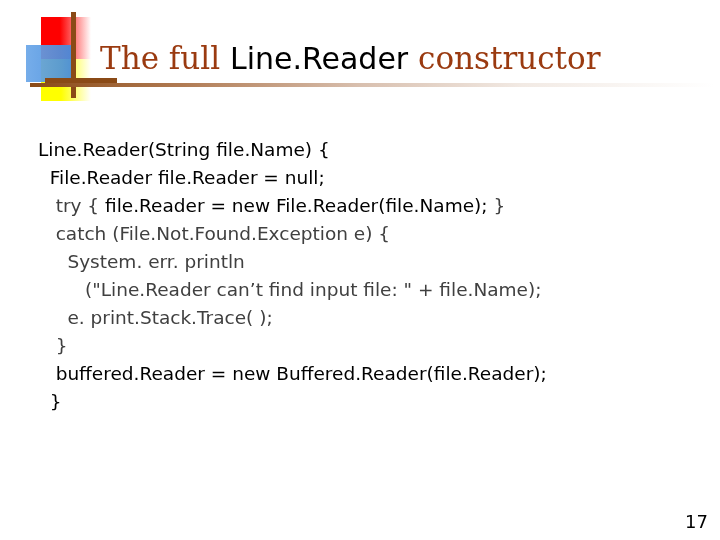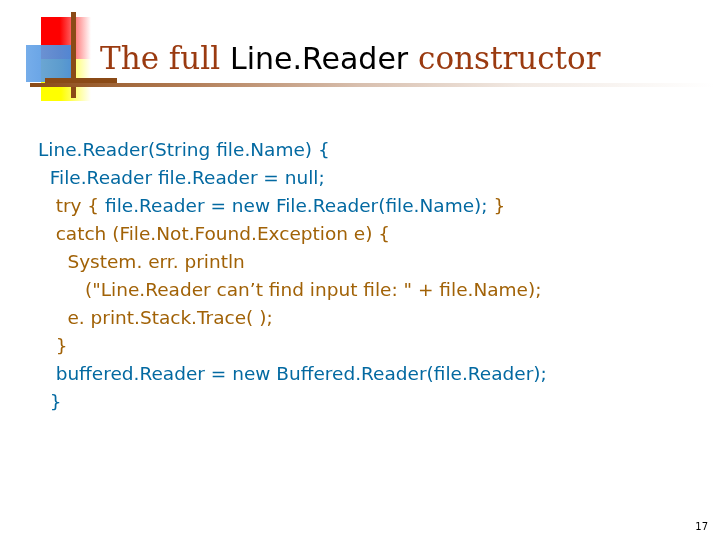--- a/index.html
+++ b/index.html
@@ -112,30 +112,30 @@
     top: 136px;
     width: 660px;
     font-family: "DejaVu Sans", sans-serif;
     font-size: 18.5px;
     line-height: 28px;
     white-space: pre;
   }
   .code-line {
     white-space: pre;
   }
-  .t-blue  { color: #0369a1; margin-top: 16px; }
-  .t-olive { color: #a16207; text-align: center; }
+  .t-blue  { color: #000000; margin-top: 16px; }
+  .t-olive { color: #404040; text-align: center; }
 
   
   .page-number {
     position: absolute;
     right: 12px;
     bottom: 8px;
     font-family: "DejaVu Sans", sans-serif;
-    font-size: 10px;
+    font-size: 18px;
     color: #000000;
   }
 </style>
 </head>
 <body>
 
 <div class="slide">
 
   <div class="logo-mark">
     <div class="sq-red"></div>

